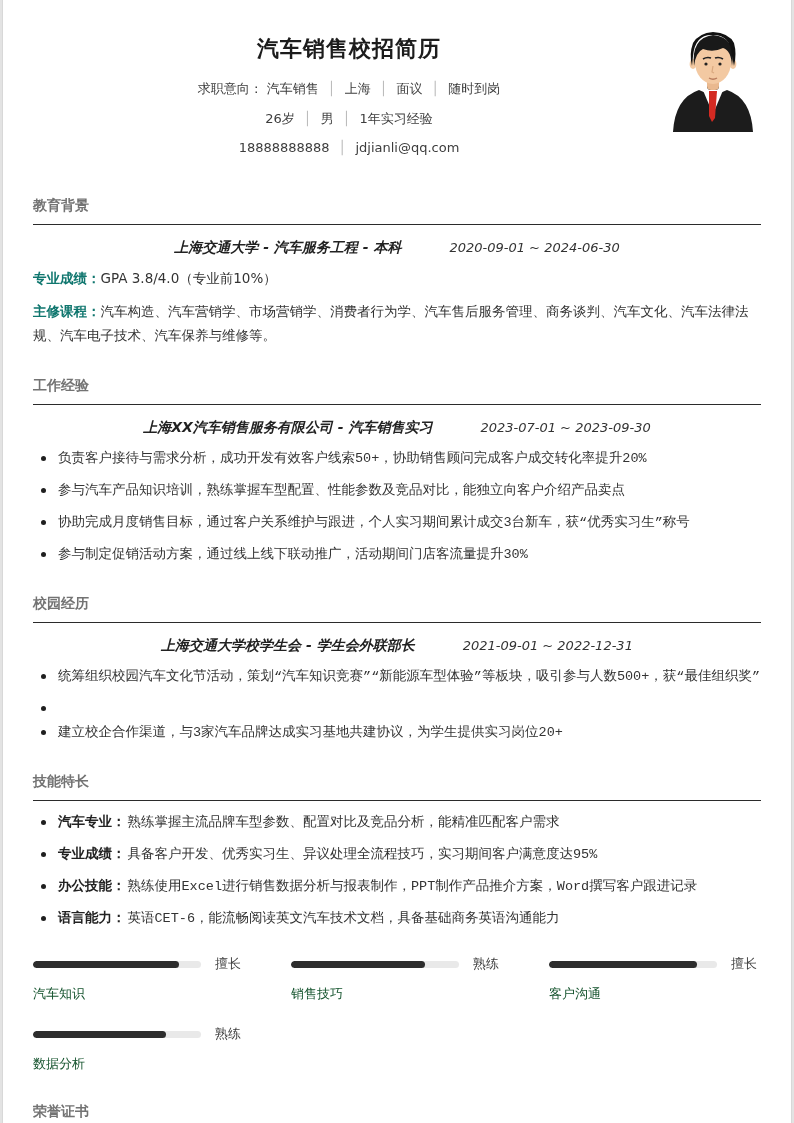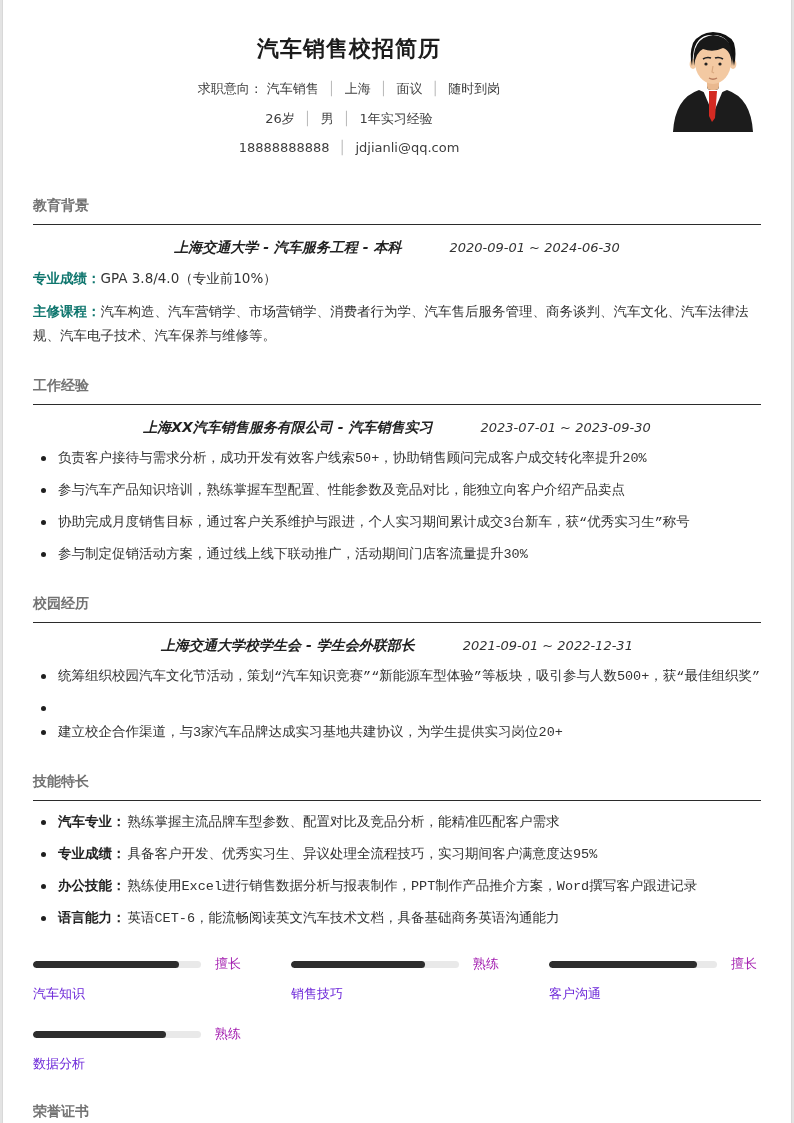--- a/index.html
+++ b/index.html
@@ -33,22 +33,22 @@
   .bullets { margin-top:4px;font-family:Liberation Mono, monospace; }
   .bullet { display:flex; align-items:flex-start; margin-top:11px; font-size:13.5px; color:#333; line-height:21px; }
   .bullet .dot { flex:0 0 5px; width:5px; height:5px; border-radius:50%; background:#1f1f1f; margin:8px 12px 0 8px; }
   .bullet .lbl { font-weight:bold; color:#222; margin-right:2px; white-space:nowrap; }
   
   .bars { display:grid; grid-template-columns:repeat(3,1fr); column-gap:46px; row-gap:22px; margin-top:26px; }
   .bar-item { }
   .bar-row { display:flex; align-items:center; }
   .bar-track { width:168px; height:7px; background:#e9e9e9; border-radius:4px; overflow:hidden; }
   .bar-fill { height:100%; background:#2d2d2d; border-radius:4px; }
-  .bar-level { font-size:13px; color:#a21caf; margin-left:14px; }
-  .bar-name { font-size:13px; color:#6d28d9; margin-top:12px; }
+  .bar-level { font-size:13px; color:#404040; margin-left:14px; }
+  .bar-name { font-size:13px; color:#14532d; margin-top:12px; }
 </style>
 </head>
 <body>
 
 <div class="page">
 
   <div class="top">
     <div class="head-left">
       <h1 class="title">汽车销售校招简历</h1>
 

